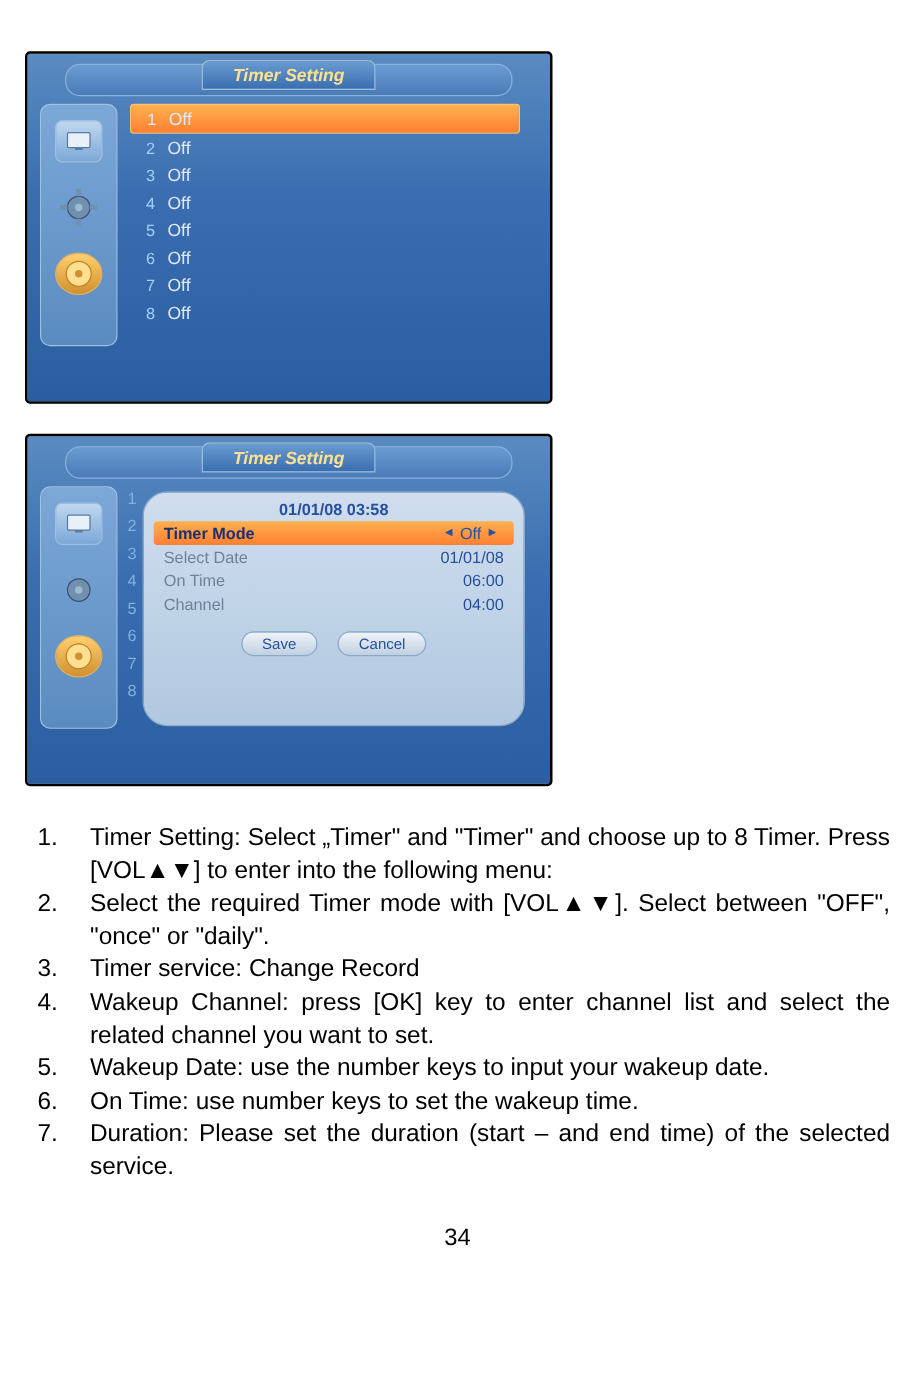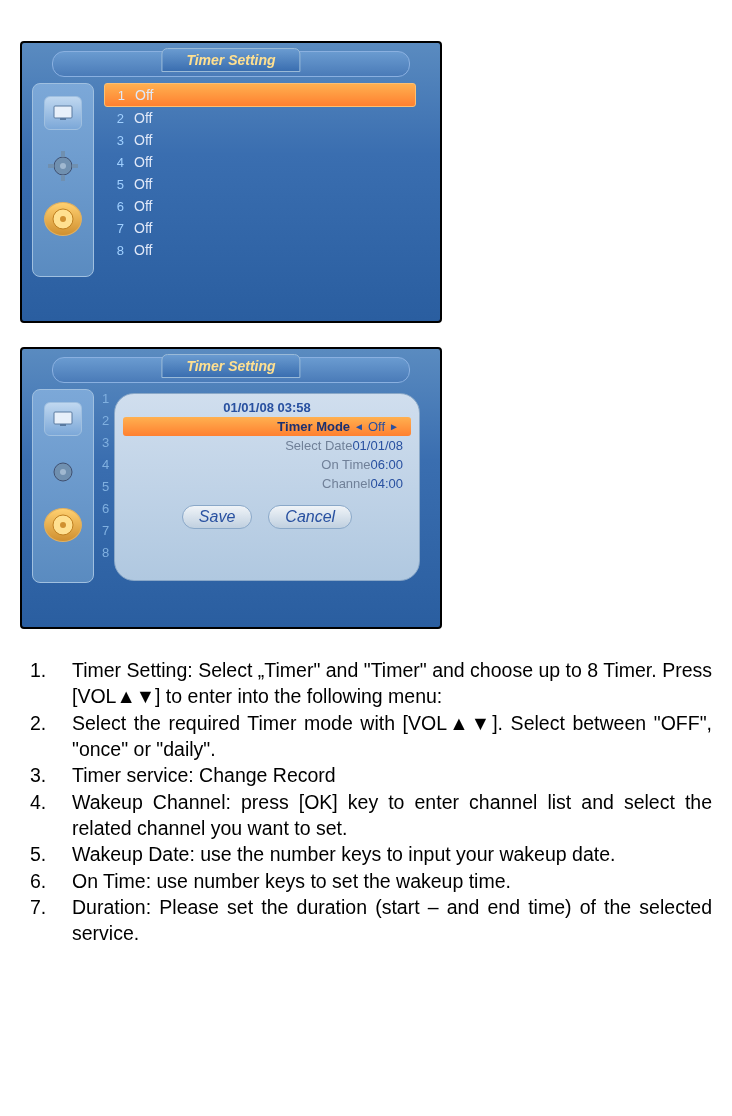--- a/index.html
+++ b/index.html
@@ -15,27 +15,27 @@
     .timer-list { position: absolute; left: 82px; top: 40px; right: 24px; }
     .timer-row { display: flex; align-items: center; height: 20px; gap: 10px; padding: 1px 6px; border-radius: 3px; }
     .timer-row.selected { background: linear-gradient(180deg, #ffb050 0%, #ff8030 100%); border: 1px solid #ffc070; }
     .timer-num { width: 14px; color: #a0d0ff; font-size: 13px; text-align: right; }
     .timer-row.selected .timer-num { color: #e0e8f8; }
     .timer-status { color: #e0e8f8; font-size: 14px; }
     .intro-text { font-size: 19px; margin: 32px 0 28px 0; }
     .screenshot2 { width: 418px; height: 278px; background: linear-gradient(180deg, #5a8bc0 0%, #3a6eb0 40%, #2a5ea0 100%); border: 2px solid #000; border-radius: 4px; margin-bottom: 24px; position: relative; overflow: hidden; }
     .dialog { position: absolute; left: 92px; top: 44px; width: 288px; height: 178px; background: linear-gradient(180deg, #d0deee 0%, #b0c8e0 100%); border: 1px solid #8aa8c8; border-radius: 20px; padding: 4px 8px; }
     .dialog-date { text-align: center; color: #2850a0; font-size: 13px; font-weight: bold; padding: 2px; }
-    .dialog-row { display: flex; justify-content: flex-end; align-items: center; padding: 2px 8px; font-size: 13px; color: #708098; }
+    .dialog-row { display: flex; justify-content: space-between; align-items: center; padding: 2px 8px; font-size: 13px; color: #708098; }
     .dialog-row.selected { background: linear-gradient(180deg, #ffb050 0%, #ff8030 100%); border-radius: 3px; color: #2850a0; }
     .dialog-row .value { color: #2850a0; }
     .dialog-row.selected .label { color: #1a3070; font-weight: bold; }
     .arrow { color: #2850a0; font-size: 10px; margin: 0 4px; }
     .button-row { display: flex; justify-content: center; gap: 16px; margin-top: 12px; }
-    .dlg-btn { background: linear-gradient(180deg, #f0f4f8 0%, #c0d0e0 100%); border: 1px solid #8aa8c8; border-radius: 12px; padding: 2px 16px; font-size: 16px; color: #2850a0; font-style: italic; }
+    .dlg-btn { background: linear-gradient(180deg, #f0f4f8 0%, #c0d0e0 100%); border: 1px solid #8aa8c8; border-radius: 12px; padding: 2px 16px; font-size: 12px; color: #2850a0; }
     .side-nums { position: absolute; left: 80px; top: 42px; display: flex; flex-direction: column; gap: 6px; }
     .side-num { color: #80b0e0; font-size: 13px; height: 16px; }
     .instructions { margin-top: 28px; }
     .inst-item { display: flex; font-size: 19.5px; line-height: 1.35; margin-bottom: 0; }
     .inst-num { width: 42px; flex-shrink: 0; padding-left: 10px; }
     .inst-text { flex: 1; text-align: justify; }
     .page-num { text-align: center; font-size: 19px; margin-top: 34px; }
     svg { display: block; }
   </style>
 </head>
@@ -195,14 +195,15 @@
     <div class="inst-item">
       <span class="inst-num">6.</span>
       <span class="inst-text">On Time: use number keys to set the wakeup time.</span>
     </div>
     <div class="inst-item">
       <span class="inst-num">7.</span>
       <span class="inst-text">Duration: Please set the duration (start – and end time) of the selected service.</span>
     </div>
   </div>
 
+  <div class="page-num">34</div>
 
 </div>
 
 </body></html>

